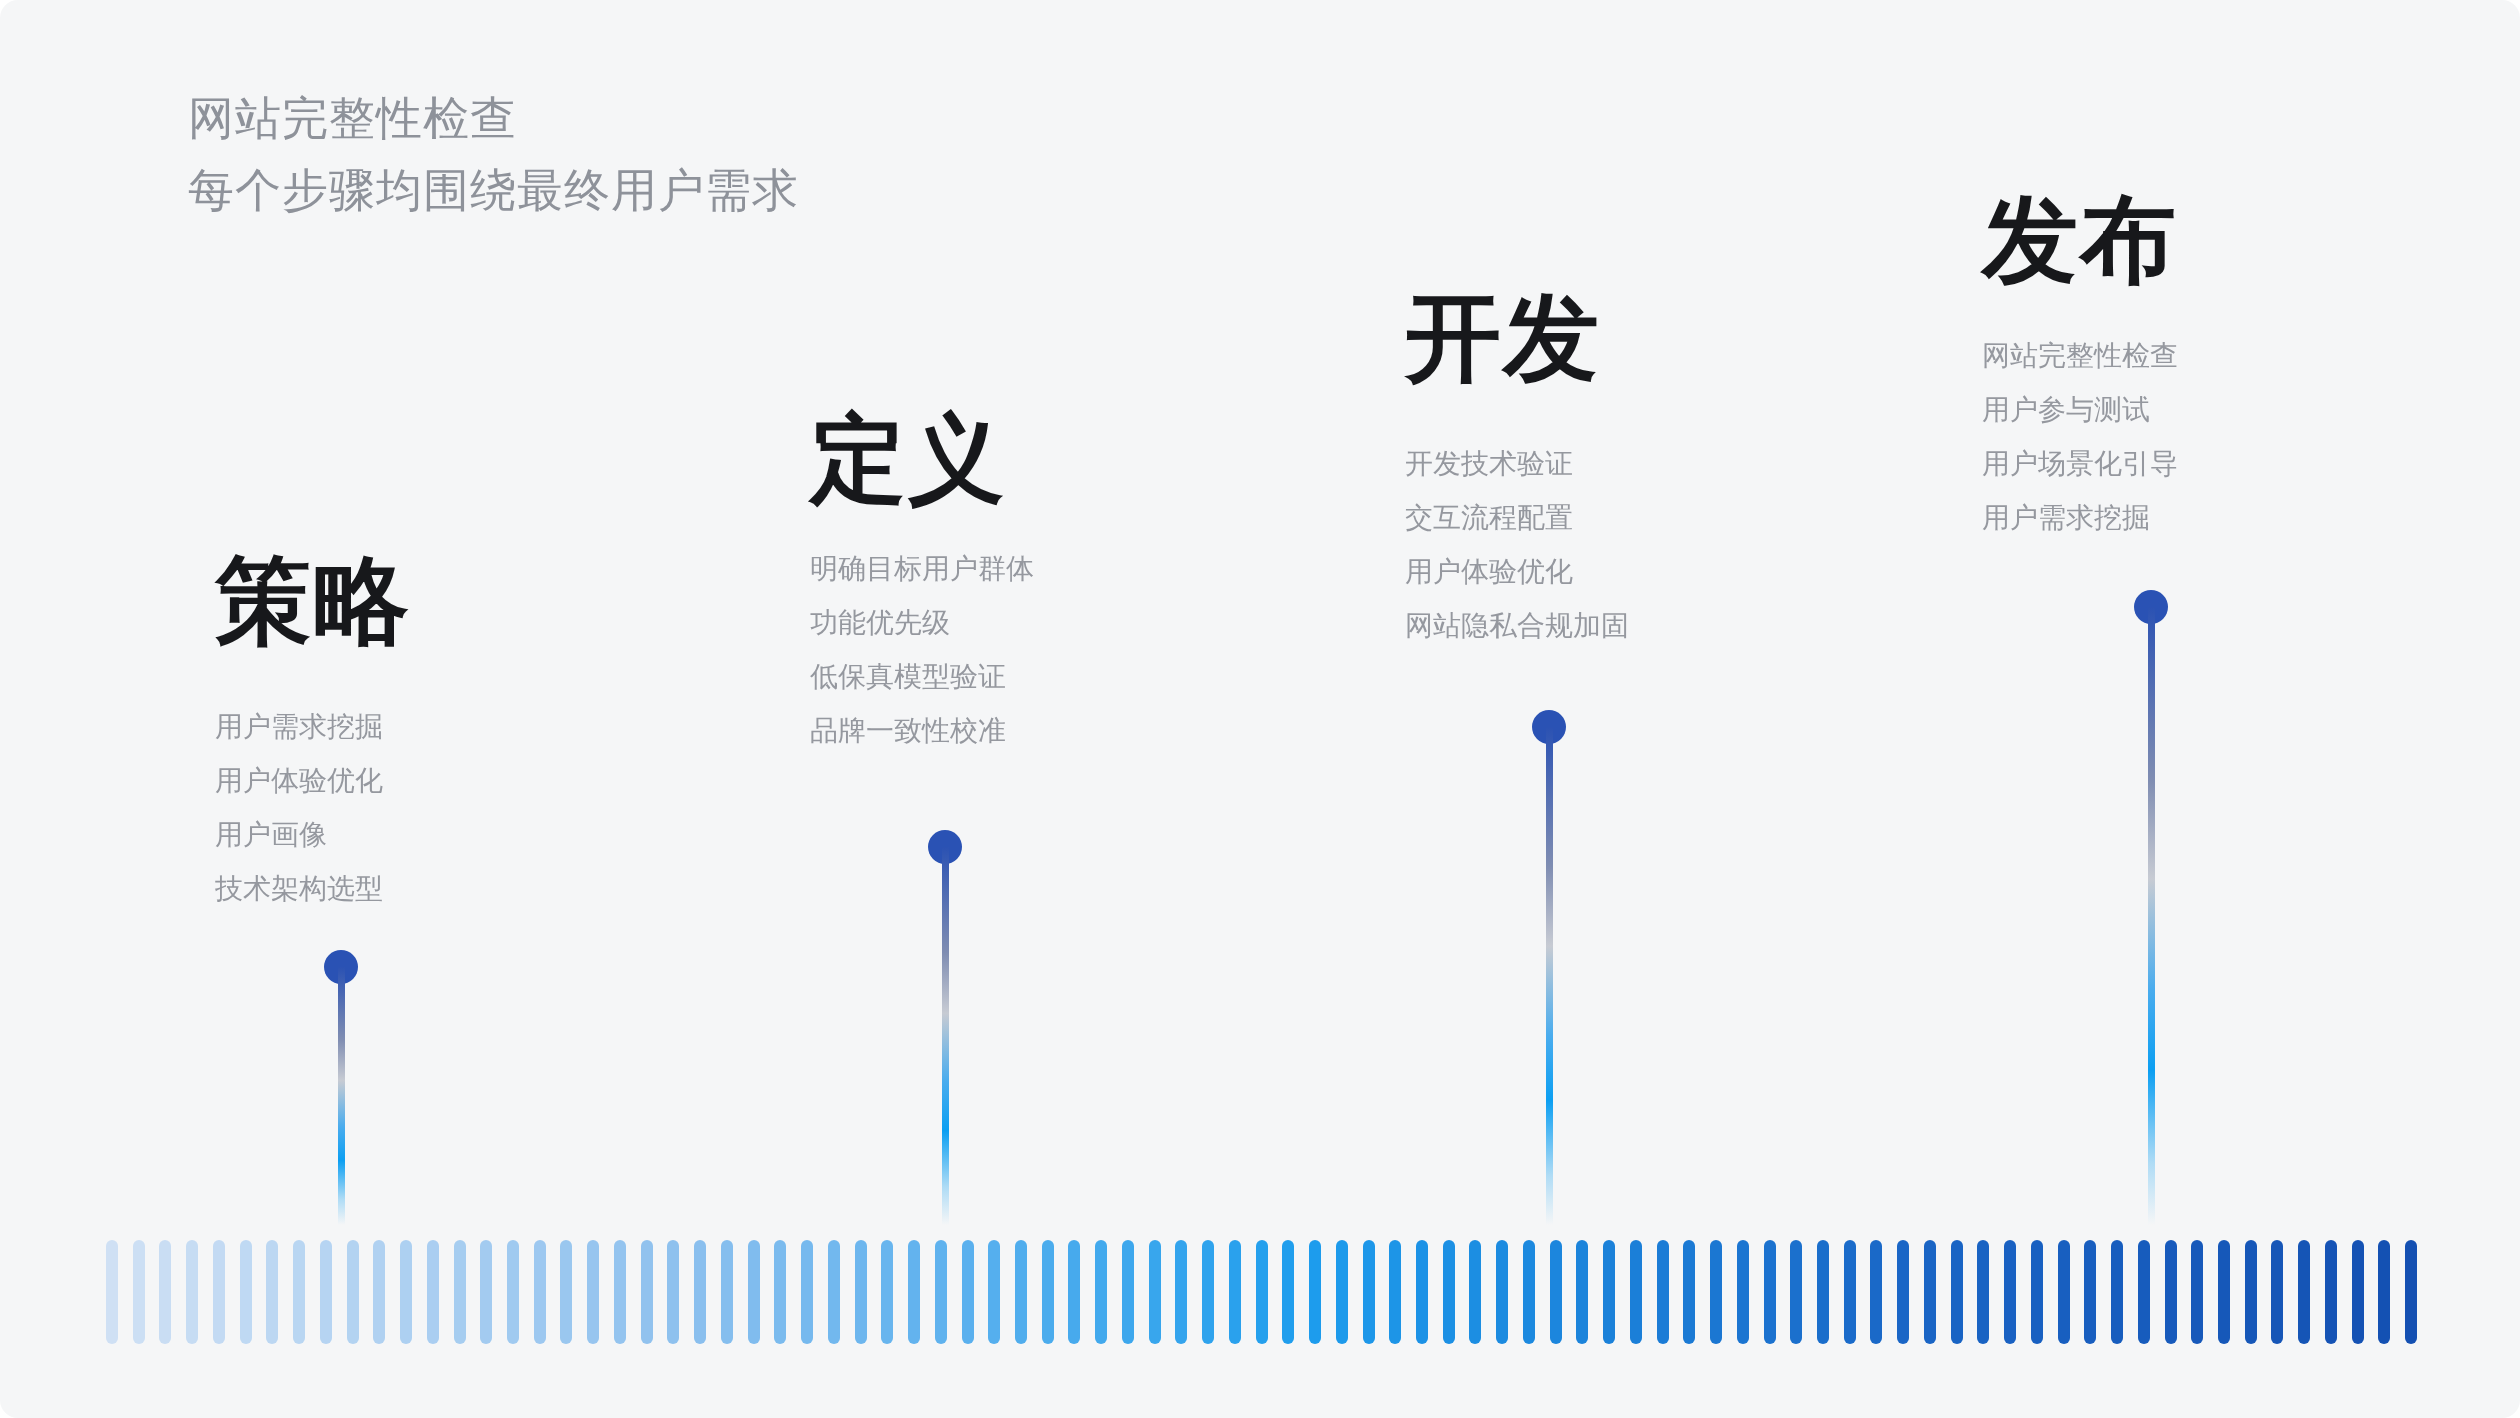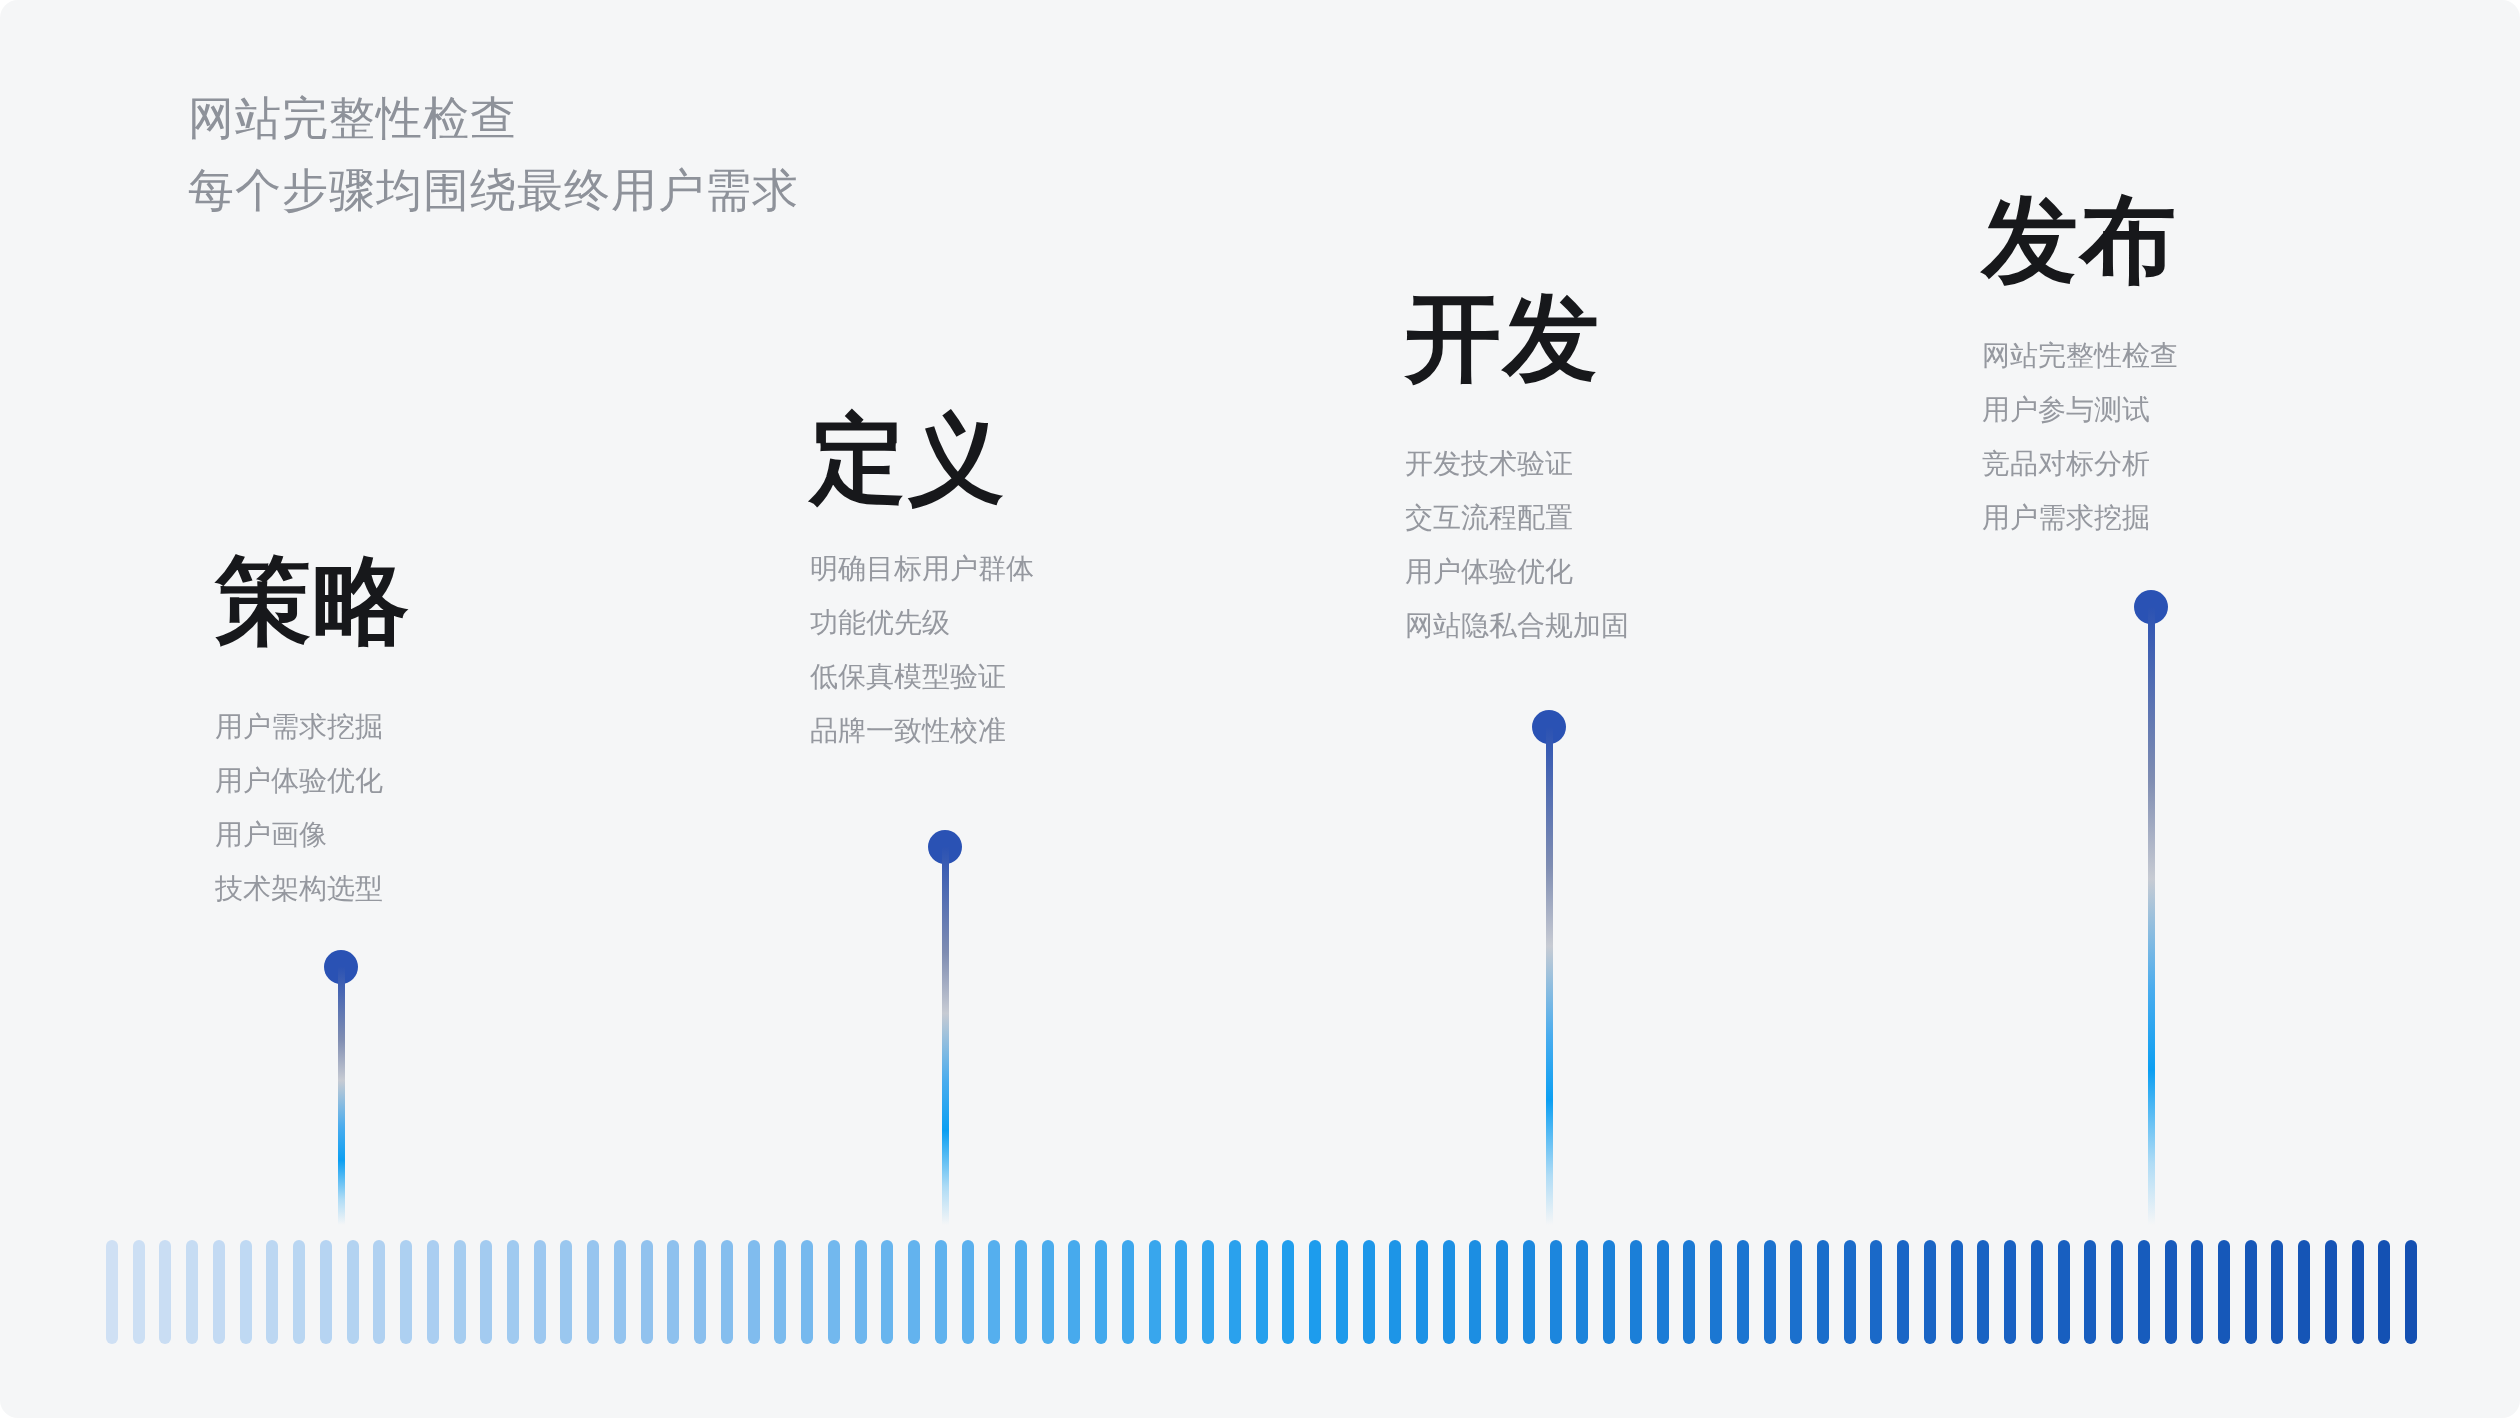--- a/index.html
+++ b/index.html
@@ -112,21 +112,21 @@
     </ul>
     <span class="dot" style="background: rgb(42, 82, 180);"></span>
     <span class="stem" style="background: linear-gradient(rgb(43, 82, 179) 0%, rgb(127, 141, 178) 28%, rgb(199, 203, 211) 44%, rgb(73, 172, 238) 62%, rgb(12, 159, 242) 75%, rgba(12, 159, 242, 0.3) 90%, rgba(245, 246, 247, 0) 100%);"></span>
   </section>
 
   <section class="stage stage-4">
     <h2>发布</h2>
     <ul>
       <li>网站完整性检查</li>
       <li>用户参与测试</li>
-      <li>竞品对标分析</li>
+      <li>用户场景化引导</li>
       <li>用户需求挖掘</li>
     </ul>
     <span class="dot" style="background: rgb(42, 82, 180);"></span>
     <span class="stem" style="background: linear-gradient(rgb(43, 82, 179) 0%, rgb(127, 141, 178) 28%, rgb(199, 203, 211) 44%, rgb(73, 172, 238) 62%, rgb(12, 159, 242) 75%, rgba(12, 159, 242, 0.3) 90%, rgba(245, 246, 247, 0) 100%);"></span>
   </section>
 
   <div class="ticks" id="ticks">
       <div class="tick" style="background: rgb(207, 224, 244);"></div>
       <div class="tick" style="background: rgb(204, 223, 244);"></div>
       <div class="tick" style="background: rgb(201, 221, 243);"></div>

